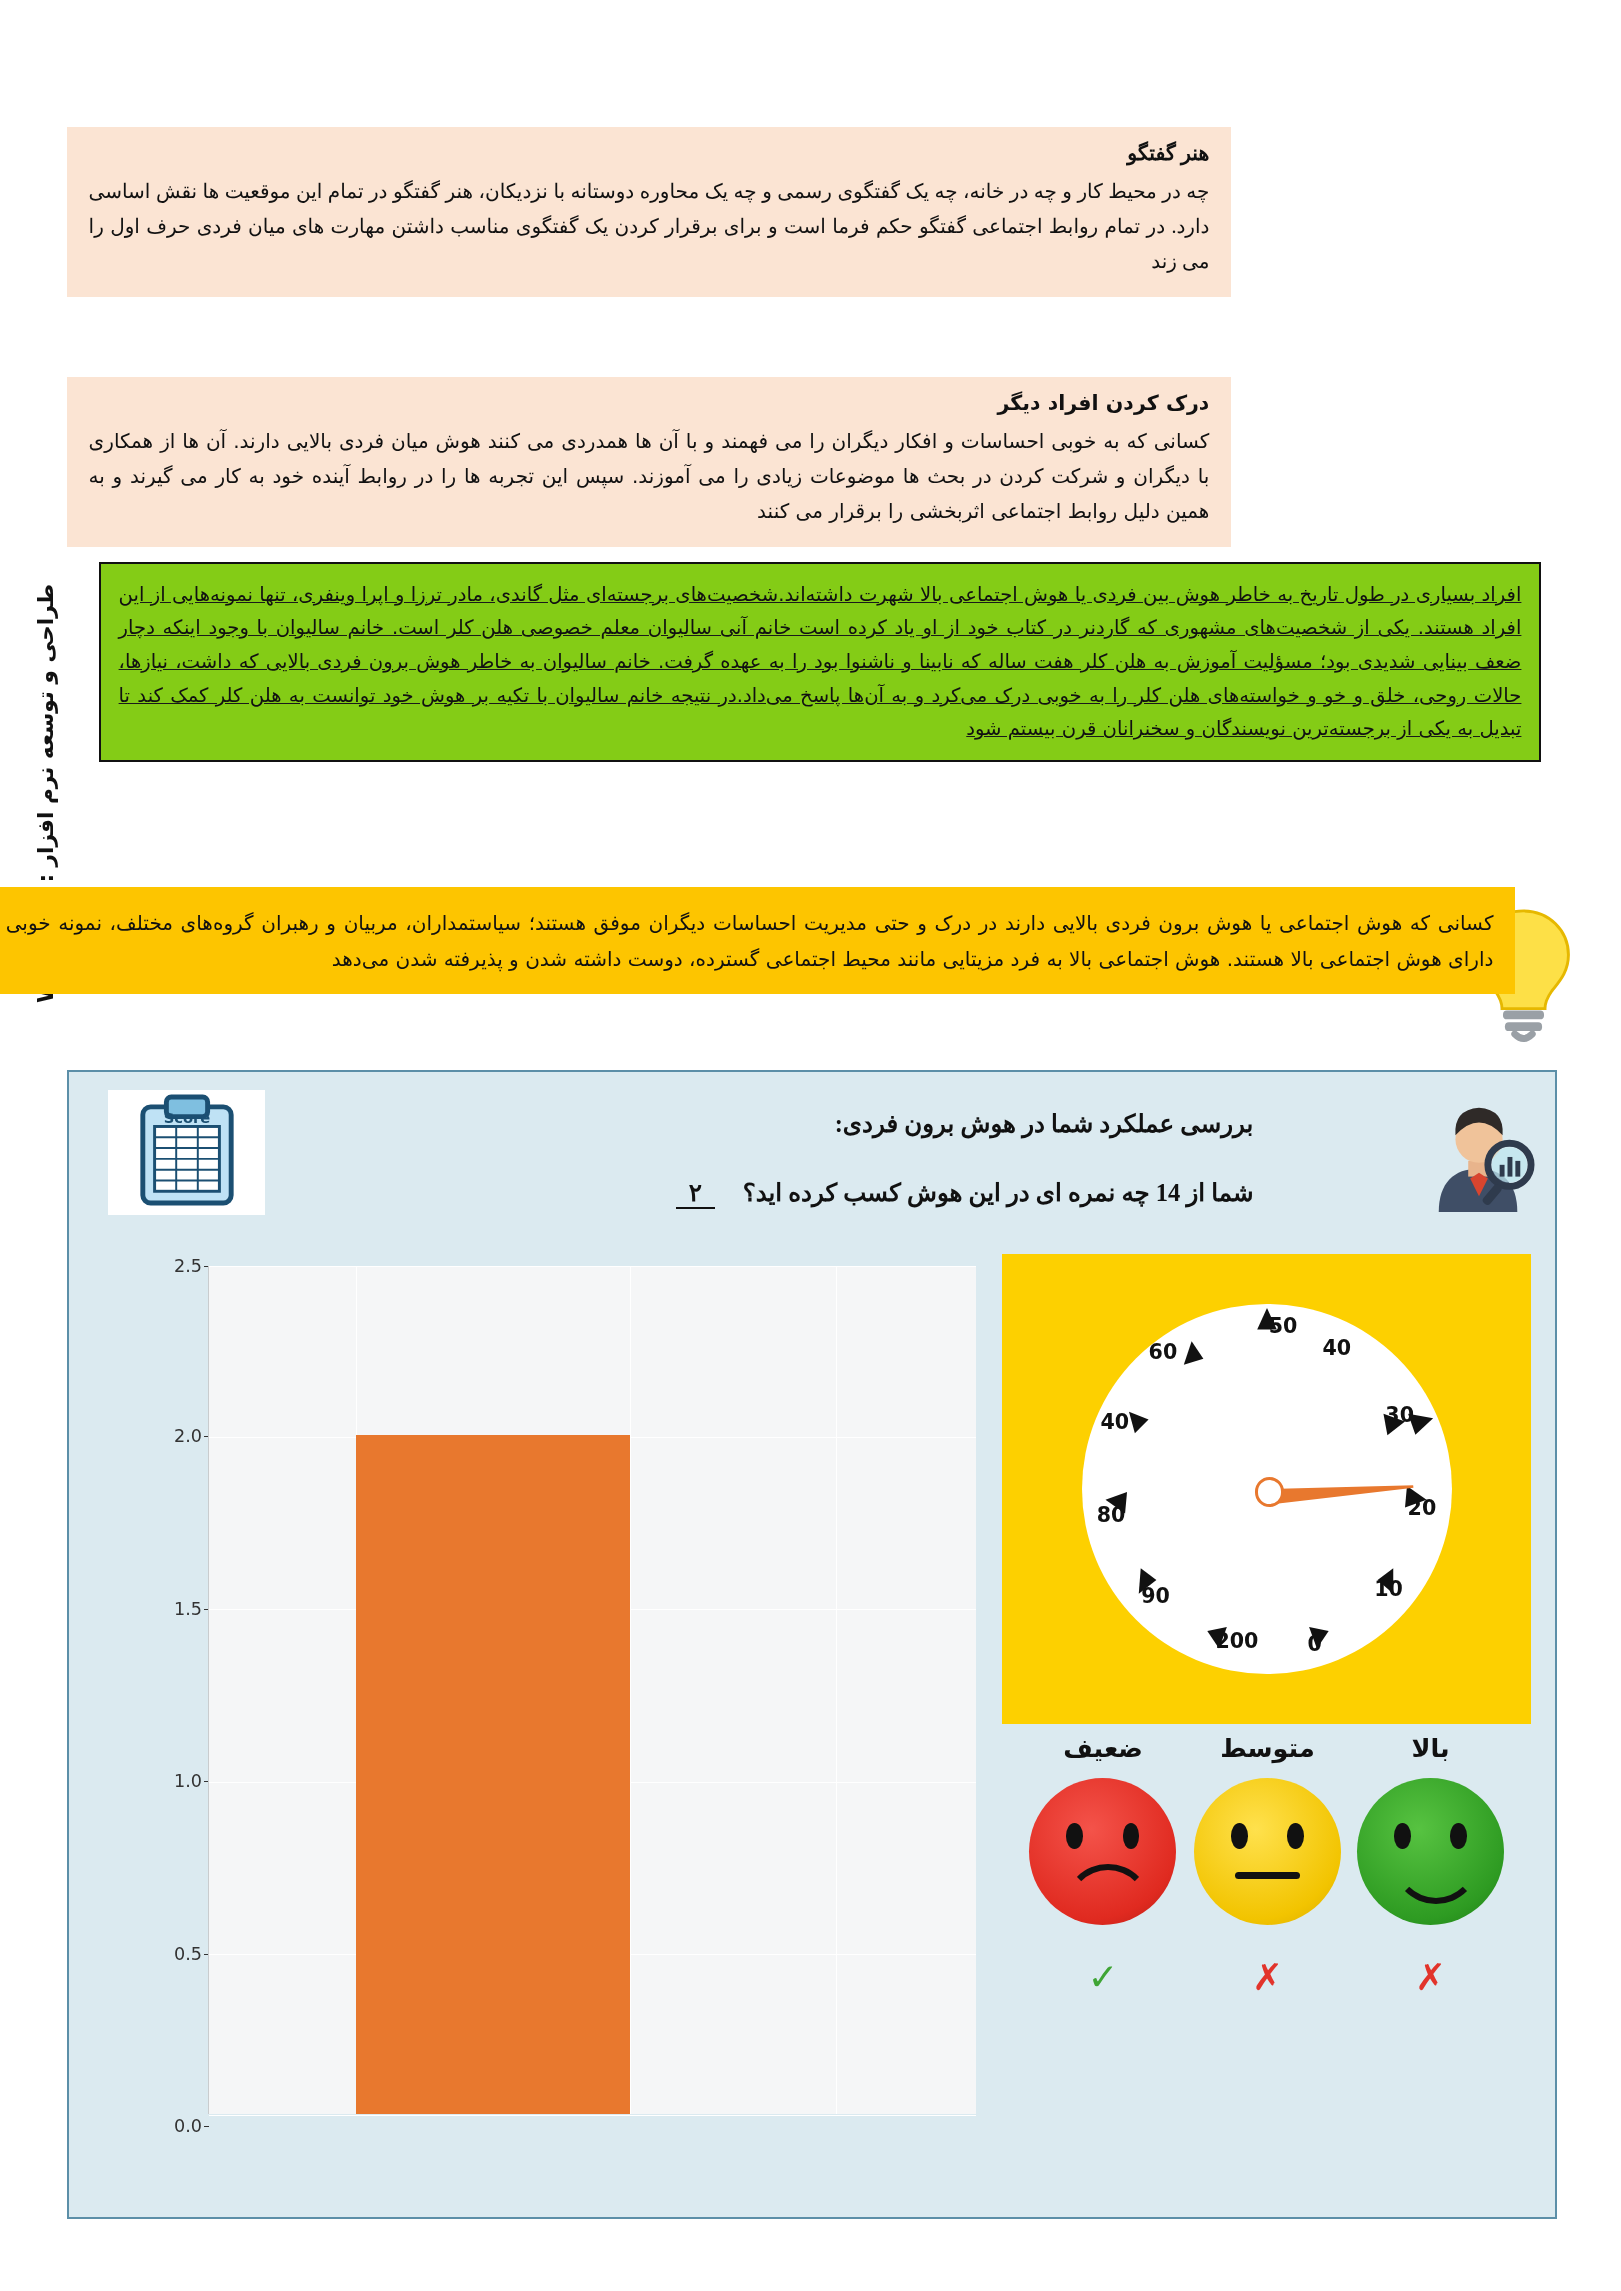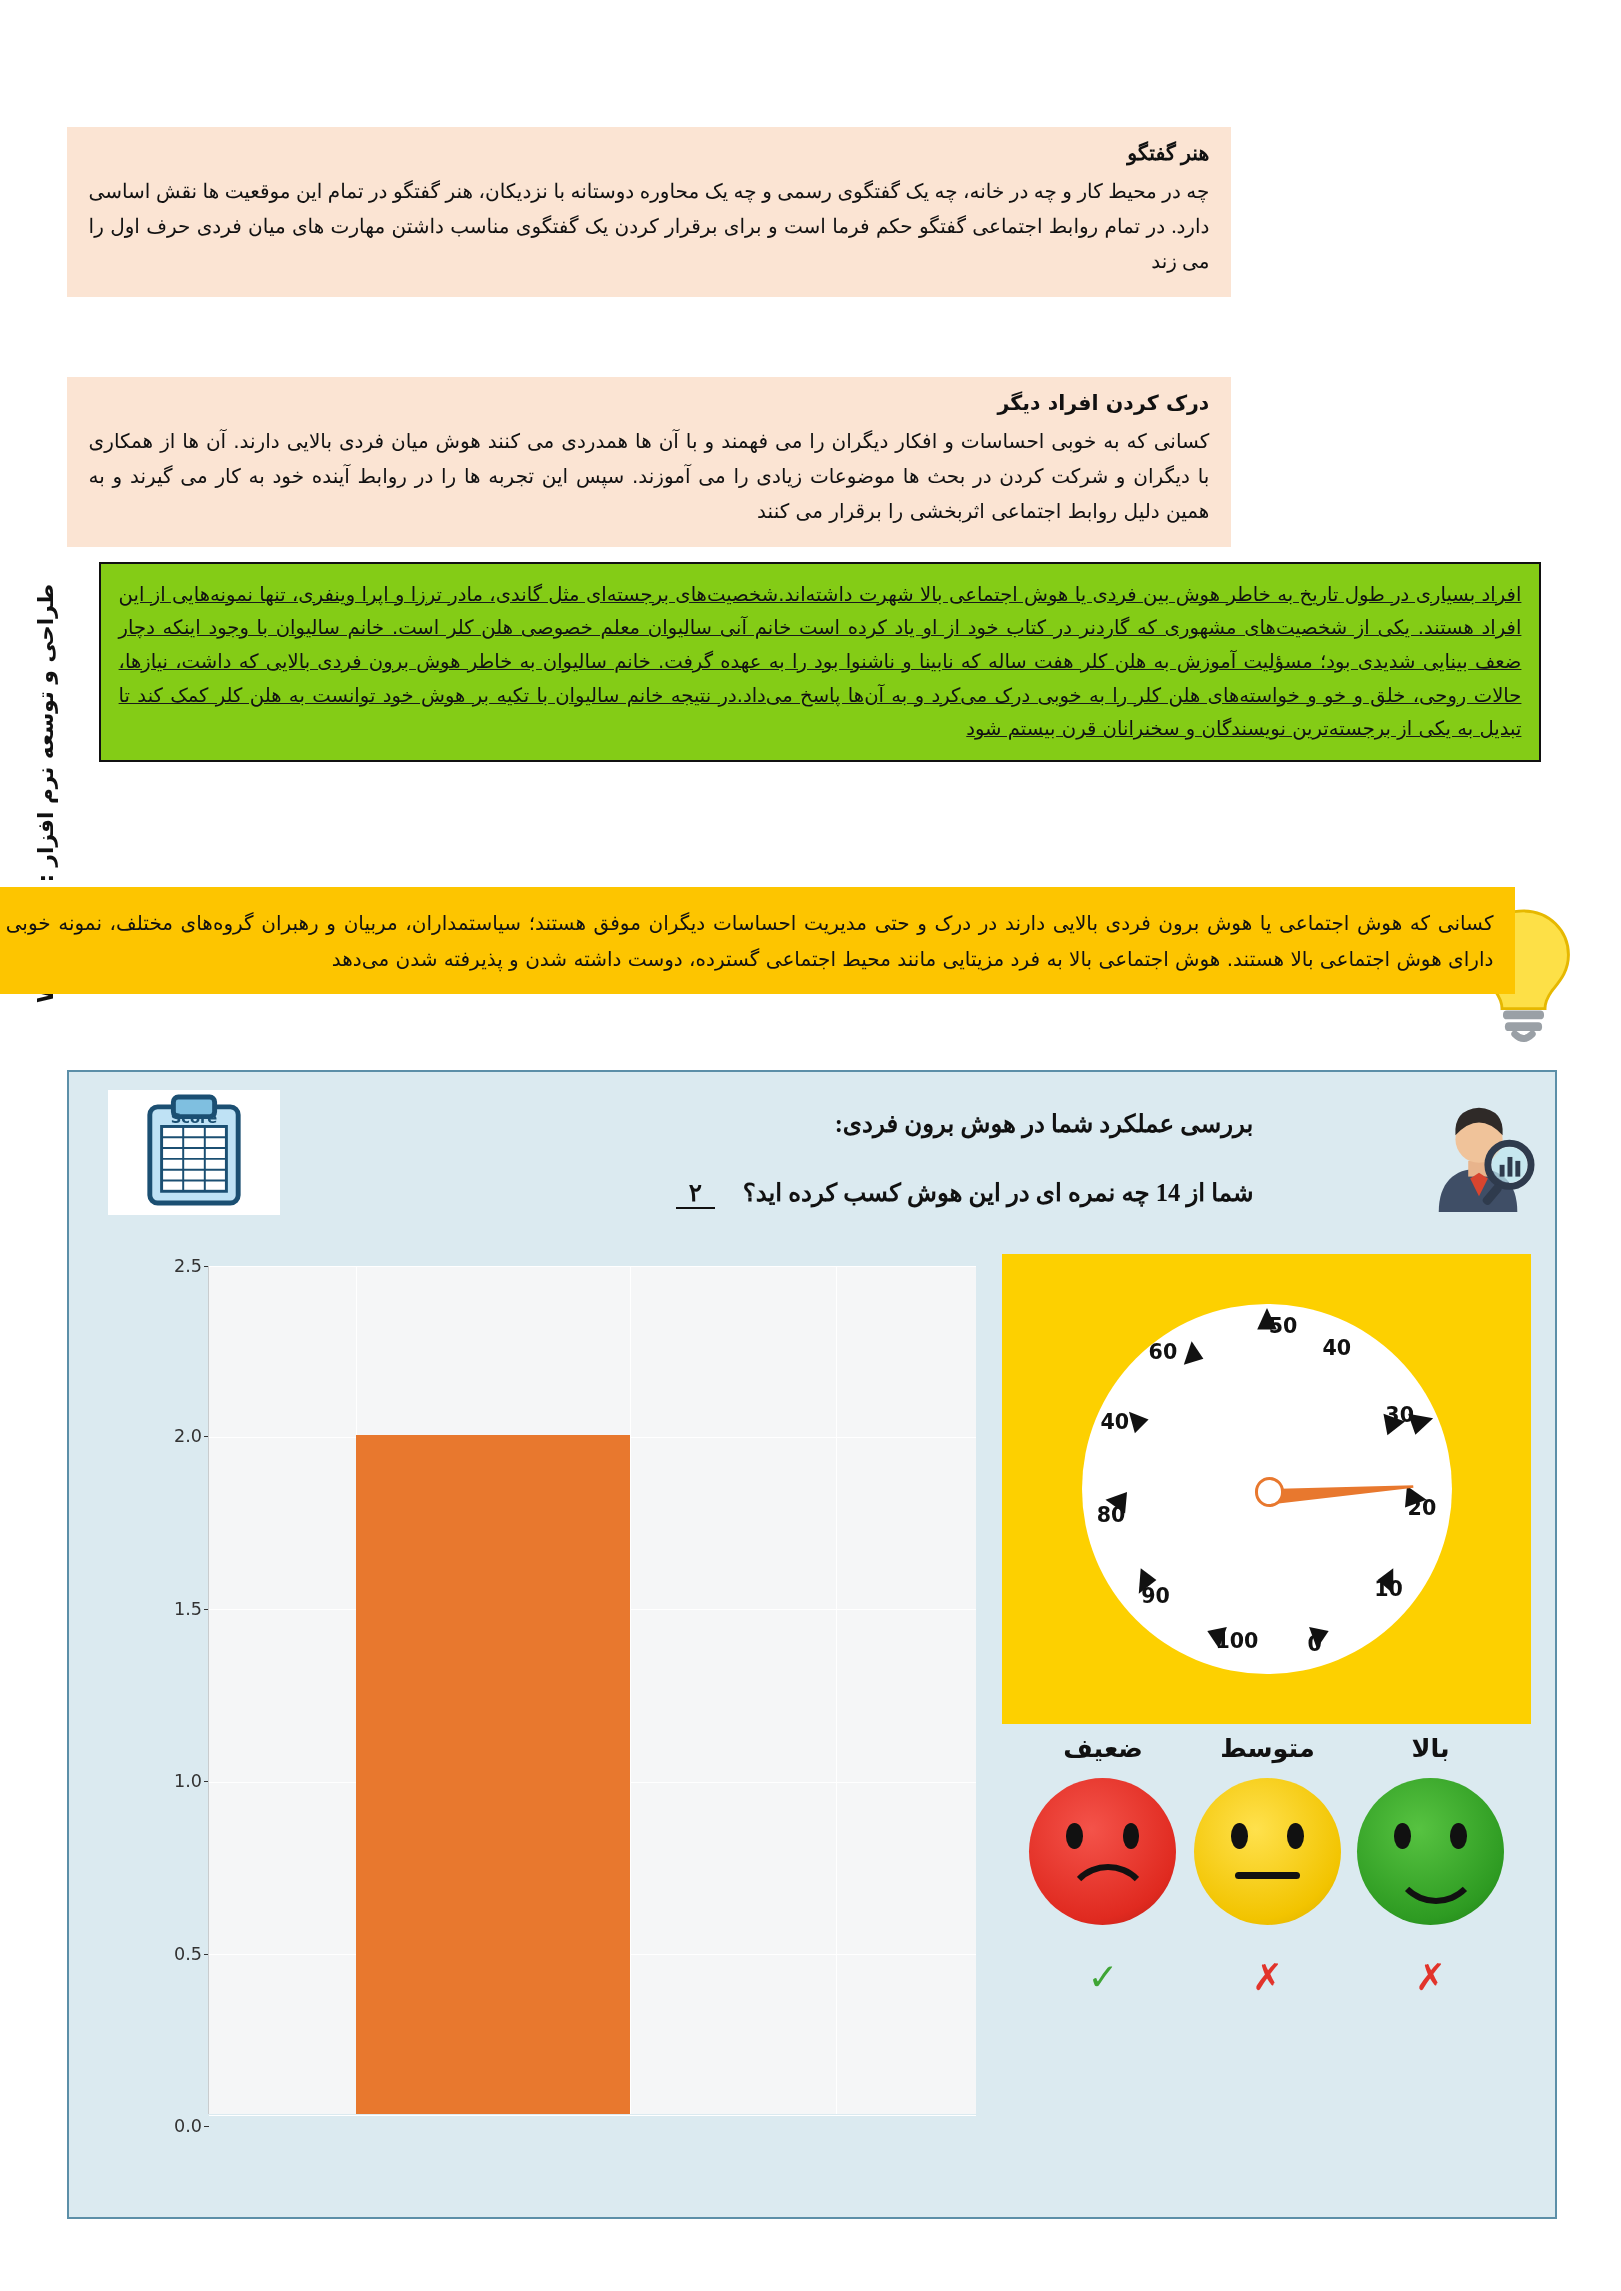--- a/index.html
+++ b/index.html
@@ -164,21 +164,21 @@
     text-align: center;
     margin-right: 21.6px;
     font-weight: bold;
   }
 
   
   #score-icon {
     position: absolute;
     left: 39px;
     top: 17.6px;
-    width: 172px;
+    width: 157px;
     height: 125px;
     background: #ffffff;
     display: flex;
     align-items: center;
     justify-content: center;
   }
 
   
   #detective-icon {
     position: absolute;
@@ -526,21 +526,21 @@
         <div class="gauge-num" style="left:63%;  top:92%;">0</div>
         <div class="gauge-num" style="left:83%;  top:77%;">10</div>
         <div class="gauge-num" style="left:92%;  top:55%;">20</div>
         <div class="gauge-num" style="left:86%;  top:30%;">30</div>
         <div class="gauge-num" style="left:69%;  top:12%;">40</div>
         <div class="gauge-num" style="left:45%;  top:6%;margin-left:35px;">50</div>
         <div class="gauge-num" style="left:22%;  top:13%;">60</div>
         <div class="gauge-num" style="left:9%;   top:32%;">40</div>
         <div class="gauge-num" style="left:8%;   top:57%;">80</div>
         <div class="gauge-num" style="left:20%;  top:79%;">90</div>
-        <div class="gauge-num" style="left:42%;  top:91%;">100</div>
+        <div class="gauge-num" style="left:42%;  top:91%;">200</div>
 
         <svg width="370" height="370" viewBox="0 0 378 378" style="position:absolute;left:0;top:0;">
           <g fill="#111">
             <polygon points="189,4 199,26 179,26"></polygon>
             <polygon points="292,36 286,60 268,46" transform="rotate(33 189 189)"></polygon>
             <polygon points="330,120 312,134 308,112" transform="rotate(0 189 189)"></polygon>
             <polygon points="352,200 330,208 332,186"></polygon>
             <polygon points="318,296 302,282 318,270"></polygon>
             <polygon points="240,352 232,330 252,334"></polygon>
             <polygon points="140,352 148,330 128,334"></polygon>

